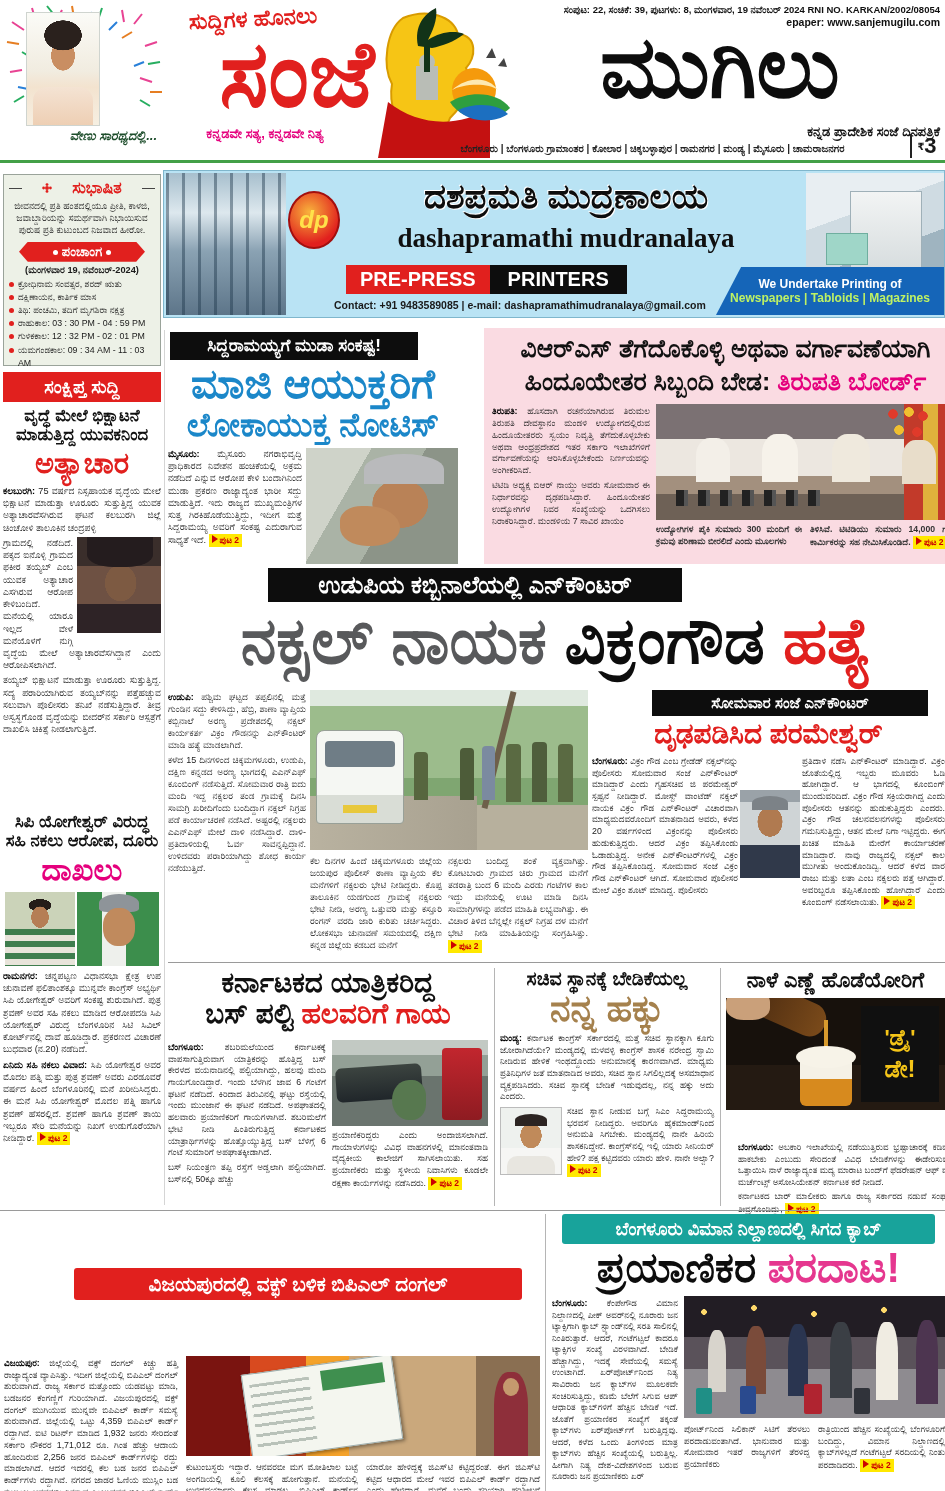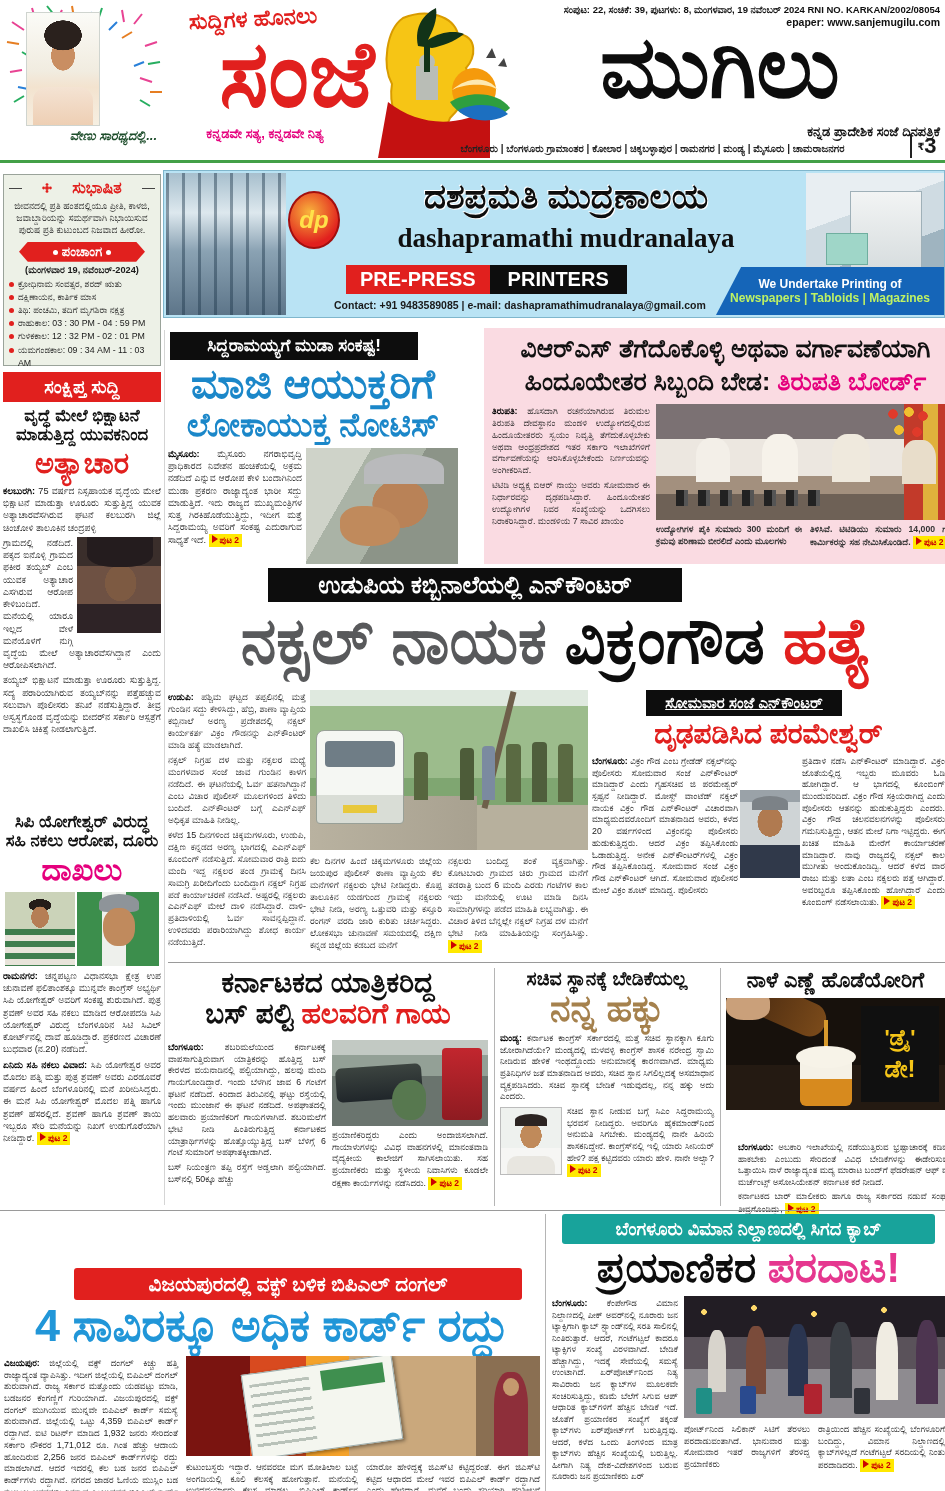--- a/index.html
+++ b/index.html
@@ -224,21 +224,20 @@
 
   <div class="abs" style="left:168px;top:566px;width:777px;height:396px;">
     <div class="kick" style="position:absolute;left:100px;top:2px;width:414px;height:34px;font-size:24px;">ಉಡುಪಿಯ ಕಬ್ಬಿನಾಲೆಯಲ್ಲಿ ಎನ್‌ಕೌಂಟರ್</div>
     <div class="abs ctr" style="left:0;top:40px;width:777px;font-size:64px;font-weight:bold;line-height:1.1;white-space:nowrap;">
       <span style="color:#58595b;">ನಕ್ಸಲ್ ನಾಯಕ</span>
       <span style="color:#0d0d0d;">ವಿಕ್ರಂಗೌಡ</span>
       <span style="color:#e1201e;">ಹತ್ಯೆ</span>
     </div>
     <div class="abs txt" style="left:0;top:126px;width:138px;height:270px;font-size:9px;">
       <p><span class="dl">ಉಡುಪಿ:</span> <span>ಪಶ್ಚಿಮ ಘಟ್ಟದ ತಪ್ಪಲಿನಲ್ಲಿ ಮತ್ತೆ ಗುಂಡಿನ ಸದ್ದು ಕೇಳಿಸಿದ್ದು, ಹೆಬ್ರಿ, ಶಾಣಾ ವ್ಯಾಪ್ತಿಯ ಕಬ್ಬಿನಾಲೆ ಅರಣ್ಯ ಪ್ರದೇಶದಲ್ಲಿ ನಕ್ಸಲ್ ಕಾರ್ಯಕರ್ತ ವಿಕ್ರಂ ಗೌಡನನ್ನು ಎನ್‌ಕೌಂಟರ್ ಮಾಡಿ ಹತ್ಯೆ ಮಾಡಲಾಗಿದೆ.</span></p>
-      <p>ನಕ್ಸಲ್ ನಿಗ್ರಹ ದಳ ಮತ್ತು ನಕ್ಸಲರ ಮಧ್ಯೆ ಮಂಗಳವಾರ ಸಂಜೆ ಜಾವ ಗುಂಡಿನ ಕಾಳಗ ನಡೆದಿದೆ. ಈ ಘಟನೆಯಲ್ಲಿ ಓರ್ವ ಹತನಾಗಿದ್ದಾನೆ ಎಂಬ ವಿಚಾರ ಪೊಲೀಸ್ ಮೂಲಗಳಿಂದ ತಿಳಿದು ಬಂದಿದೆ. ಎನ್‌ಕೌಂಟರ್ ಬಗ್ಗೆ ಎಎನ್‌ಎಫ್ ಅಧಿಕೃತ ಮಾಹಿತಿ ನೀಡಿಲ್ಲ.</p>
       <p>ಕಳೆದ 15 ದಿನಗಳಿಂದ ಚಿಕ್ಕಮಗಳೂರು, ಉಡುಪಿ, ದಕ್ಷಿಣ ಕನ್ನಡದ ಅರಣ್ಯ ಭಾಗದಲ್ಲಿ ಎಎನ್‌ಎಫ್ ಕೂಂಬಿಂಗ್ ನಡೆಸುತ್ತಿದೆ. ಸೋಮವಾರ ರಾತ್ರಿ ಐದು ಮಂದಿ ಇದ್ದ ನಕ್ಸಲರ ತಂಡ ಗ್ರಾಮಕ್ಕೆ ದಿನಸಿ ಸಾಮಗ್ರಿ ಖರೀದಿಗೆಂದು ಬಂದಿದ್ದಾಗ ನಕ್ಸಲ್ ನಿಗ್ರಹ ಪಡೆ ಕಾರ್ಯಾಚರಣೆ ನಡೆಸಿದೆ. ಅಷ್ಟರಲ್ಲಿ ನಕ್ಸಲರು ಎಎನ್‌ಎಫ್ ಮೇಲೆ ದಾಳಿ ನಡೆಸಿದ್ದಾರೆ. ದಾಳಿ-ಪ್ರತಿದಾಳಿಯಲ್ಲಿ ಓರ್ವ ಸಾವನ್ನಪ್ಪಿದ್ದಾನೆ. ಉಳಿದವರು ಪರಾರಿಯಾಗಿದ್ದು ಶೋಧ ಕಾರ್ಯ ನಡೆಯುತ್ತಿದೆ.</p>
     </div>
     <div class="ph" style="left:142px;top:124px;width:278px;height:160px;
         background:linear-gradient(180deg,#dfe9df 0 10%,#9cbc8c 10% 55%,#7fa671 55% 72%,#b7b09d 72%);">
       <div style="position:absolute;left:0;bottom:0;width:60%;height:34%;background:linear-gradient(90deg,#b9b2a0,#a8a190);"></div>
       <div style="position:absolute;left:6px;top:40px;width:86px;height:92px;background:linear-gradient(180deg,#f5f7f3 0 70%,#d9ddd6 70%);border-radius:8px 8px 4px 4px;border:1px solid #98a098;">
         <div style="position:absolute;left:8px;top:10px;width:70px;height:26px;background:#6f7d86;border-radius:4px;"></div>
         <div style="position:absolute;left:26px;bottom:10px;width:34px;height:8px;background:#e8c83c;"></div>
       </div>
       <div style="position:absolute;left:186px;top:0;width:6px;height:120px;background:#6e5f4a;transform:rotate(14deg);"></div>
@@ -251,21 +250,21 @@
     </div>
     <div class="abs txt" style="left:142px;top:290px;width:132px;height:106px;font-size:9px;">
       <p>ಕೆಲ ದಿನಗಳ ಹಿಂದೆ ಚಿಕ್ಕಮಗಳೂರು ಜಿಲ್ಲೆಯ ಜಯಪುರ ಪೊಲೀಸ್ ಠಾಣಾ ವ್ಯಾಪ್ತಿಯ ಕೆಲ ಮನೆಗಳಿಗೆ ನಕ್ಸಲರು ಭೇಟಿ ನೀಡಿದ್ದರು. ಕೊಪ್ಪ ತಾಲೂಕಿನ ಯಡಗುಂದ ಗ್ರಾಮಕ್ಕೆ ನಕ್ಸಲರು ಭೇಟಿ ನೀಡಿ, ಅರಣ್ಯ ಒತ್ತುವರಿ ಮತ್ತು ಕಸ್ತೂರಿ ರಂಗನ್ ವರದಿ ಜಾರಿ ಕುರಿತು ಚರ್ಚಿಸಿದ್ದರು. ಲೋಕಸಭಾ ಚುನಾವಣೆ ಸಮಯದಲ್ಲಿ ದಕ್ಷಿಣ ಕನ್ನಡ ಜಿಲ್ಲೆಯ ಕಡಬದ ಮನೆಗೆ</p>
     </div>
     <div class="abs txt" style="left:280px;top:290px;width:140px;height:106px;font-size:9px;">
       <p><span>ನಕ್ಸಲರು ಬಂದಿದ್ದ ಶಂಕೆ ವ್ಯಕ್ತವಾಗಿತ್ತು. ಕೋಟಬಾರು ಗ್ರಾಮದ ಚಿರು ಗ್ರಾಮದ ಮನೆಗೆ ತಡರಾತ್ರಿ ಬಂದ 6 ಮಂದಿ ಎರಡು ಗಂಟೆಗಳ ಕಾಲ ಇದ್ದು ಮನೆಯಲ್ಲಿ ಊಟ ಮಾಡಿ ದಿನಸಿ ಸಾಮಾಗ್ರಿಗಳನ್ನು ಪಡೆದ ಮಾಹಿತಿ ಲಭ್ಯವಾಗಿತ್ತು. ಈ ವಿಚಾರ ತಿಳಿದ ಬೆನ್ನಲ್ಲೇ ನಕ್ಸಲ್ ನಿಗ್ರಹ ದಳ ಮನೆಗೆ ಭೇಟಿ ನೀಡಿ ಮಾಹಿತಿಯನ್ನು ಸಂಗ್ರಹಿಸಿತ್ತು.</span>
       <span class="ptag"><i class="ptr"></i><span>ಪುಟ 2</span></span></p>
     </div>
 
     <div class="abs" style="left:424px;top:124px;width:353px;height:272px;">
-      <div class="kick" style="position:absolute;left:54px;top:0;width:196px;height:26px;font-size:15px;text-decoration:underline;">ಸೋಮವಾರ ಸಂಜೆ ಎನ್‌ಕೌಂಟರ್</div>
+      <div class="kick" style="position:absolute;left:60px;top:0;width:276px;height:26px;font-size:15px;">ಸೋಮವಾರ ಸಂಜೆ ಎನ್‌ಕೌಂಟರ್</div>
       <div class="abs ctr bold" style="left:0;top:28px;width:353px;font-size:28px;color:#e1201e;">ದೃಢಪಡಿಸಿದ ಪರಮೇಶ್ವರ್</div>
       <div class="abs txt" style="left:0;top:66px;width:146px;height:206px;font-size:8.8px;">
         <p><span class="dl">ಬೆಂಗಳೂರು:</span> <span>ವಿಕ್ರಂ ಗೌಡ ಎಂಬ ಗ್ರೇಡೆಡ್ ನಕ್ಸಲ್‌ನನ್ನು ಪೊಲೀಸರು ಸೋಮವಾರ ಸಂಜೆ ಎನ್‌ಕೌಂಟರ್ ಮಾಡಿದ್ದಾರೆ ಎಂದು ಗೃಹಸಚಿವ ಜಿ ಪರಮೇಶ್ವರ್ ಸ್ಪಷ್ಟನೆ ನೀಡಿದ್ದಾರೆ. ಮೋಸ್ಟ್ ವಾಂಟೆಡ್ ನಕ್ಸಲ್ ನಾಯಕ ವಿಕ್ರಂ ಗೌಡ ಎನ್‌ಕೌಂಟರ್ ವಿಚಾರವಾಗಿ ಮಾಧ್ಯಮದವರೊಂದಿಗೆ ಮಾತನಾಡಿದ ಅವರು, ಕಳೆದ 20 ವರ್ಷಗಳಿಂದ ವಿಕ್ರಂನನ್ನು ಪೊಲೀಸರು ಹುಡುಕುತ್ತಿದ್ದರು. ಆದರೆ ವಿಕ್ರಂ ತಪ್ಪಿಸಿಕೊಂಡು ಓಡಾಡುತ್ತಿದ್ದ. ಅನೇಕ ಎನ್‌ಕೌಂಟರ್‌ಗಳಲ್ಲಿ ವಿಕ್ರಂ ಗೌಡ ತಪ್ಪಿಸಿಕೊಂಡಿದ್ದ. ಸೋಮವಾರ ಸಂಜೆ ವಿಕ್ರಂ ಗೌಡ ಎನ್‌ಕೌಂಟರ್ ಆಗಿದೆ. ಸೋಮವಾರ ಪೊಲೀಸರ ಮೇಲೆ ವಿಕ್ರಂ ಶೂಟ್ ಮಾಡಿದ್ದ. ಪೊಲೀಸರು</span></p>
       </div>
       <div class="abs txt" style="left:210px;top:66px;width:143px;height:206px;font-size:8.8px;">
         <p><span>ಪ್ರತಿದಾಳಿ ನಡೆಸಿ ಎನ್‌ಕೌಂಟರ್ ಮಾಡಿದ್ದಾರೆ. ವಿಕ್ರಂ ಜೊತೆಯಲ್ಲಿದ್ದ ಇಬ್ಬರು ಮೂವರು ಓಡಿ ಹೋಗಿದ್ದಾರೆ. ಆ ಭಾಗದಲ್ಲಿ ಕೂಂಬಿಂಗ್ ಮುಂದುವರಿದಿದೆ. ವಿಕ್ರಂ ಗೌಡ ಸಕ್ರಿಯರಾಗಿದ್ದ ಎಂದು ಪೊಲೀಸರು ಆತನನ್ನು ಹುಡುಕುತ್ತಿದ್ದರು ಎಂದರು. ವಿಕ್ರಂ ಗೌಡ ಚಲನವಲನಗಳನ್ನು ಪೊಲೀಸರು ಗಮನಿಸುತ್ತಿದ್ದು, ಆತನ ಮೇಲೆ ನಿಗಾ ಇಟ್ಟಿದ್ದರು. ಈಗ ಖಚಿತ ಮಾಹಿತಿ ಮೇರೆಗೆ ಕಾರ್ಯಾಚರಣೆ ಮಾಡಿದ್ದಾರೆ. ನಾವು ರಾಜ್ಯದಲ್ಲಿ ನಕ್ಸಲ್ ಕಾಲ ಮುಗೀತು ಅಂದುಕೊಂಡಿದ್ವಿ. ಆದರೆ ಕಳೆದ ವಾರ ರಾಜು ಮತ್ತು ಲತಾ ಎಂಬ ನಕ್ಸಲರು ಪತ್ತೆ ಆಗಿದ್ದಾರೆ. ಅವರಿಬ್ಬರೂ ತಪ್ಪಿಸಿಕೊಂಡು ಹೋಗಿದ್ದಾರೆ ಎಂದು ಕೂಂಬಿಂಗ್ ನಡೆಸಲಾಯಿತು.</span>
         <span class="ptag"><i class="ptr"></i><span>ಪುಟ 2</span></span></p>
       </div>
       <div class="ph" style="left:148px;top:100px;width:60px;height:88px;
         background:radial-gradient(ellipse 20px 24px at 50% 36%, #b07a50 62%, rgba(0,0,0,0) 63%),linear-gradient(180deg,#9aa2a8 0 14%,#cfd4d6 14% 62%,#30394a 62%);">
@@ -333,21 +332,20 @@
       <p><span>ಕರ್ನಾಟಕದ ಬಾರ್ ಮಾಲೀಕರು ಹಾಗೂ ರಾಜ್ಯ ಸರ್ಕಾರದ ನಡುವೆ ಸಂಘರ್ಷ ತೀವ್ರಗೊಂಡಿದ್ದು,</span>
       <span class="ptag"><i class="ptr"></i><span>ಪುಟ 2</span></span></p>
     </div>
   </div>
 
   <div class="hline" style="left:0;top:1210px;width:945px;"></div>
   <div class="vline" style="left:545px;top:1214px;height:277px;"></div>
 
   <div class="abs" style="left:4px;top:1266px;width:536px;height:247px;">
     <div style="position:absolute;left:70px;top:2px;width:448px;height:32px;background:#e1201e;color:#fff;font-weight:bold;font-size:20px;display:flex;align-items:center;justify-content:center;border-radius:3px;">ವಿಜಯಪುರದಲ್ಲಿ ವಕ್ಫ್ ಬಳಿಕ ಬಿಪಿಎಲ್ ದಂಗಲ್</div>
-    <div class="abs ctr bold" style="left:0;top:36px;width:536px;font-size:45px;color:#2196d8;line-height:1.05;">4 ಸಾವಿರಕ್ಕೂ ಅಧಿಕ ಕಾರ್ಡ್ ರದ್ದು</div>
     <div class="abs txt" style="left:0;top:92px;width:174px;height:187px;font-size:8.8px;">
       <p><span class="dl">ವಿಜಯಪುರ:</span> <span>ಜಿಲ್ಲೆಯಲ್ಲಿ ವಕ್ಫ್ ದಂಗಲ್ ಕಿಚ್ಚು ಹತ್ತಿ ರಾಜ್ಯಾದ್ಯಂತ ವ್ಯಾಪಿಸಿತ್ತು. ಇದೀಗ ಜಿಲ್ಲೆಯಲ್ಲಿ ಬಿಪಿಎಲ್ ದಂಗಲ್ ಶುರುವಾಗಿದೆ. ರಾಜ್ಯ ಸರ್ಕಾರ ಮತ್ತೊಂದು ಯಡವಟ್ಟು ಮಾಡಿ, ಬಡಜನರ ಕೆಂಗಣ್ಣಿಗೆ ಗುರಿಯಾಗಿದೆ. ವಿಜಯಪುರದಲ್ಲಿ ವಕ್ಫ್ ದಂಗಲ್ ಮುಗಿಯುವ ಮುನ್ನವೇ ಬಿಪಿಎಲ್ ಕಾರ್ಡ್ ಸಮಸ್ಯೆ ಶುರುವಾಗಿದೆ. ಜಿಲ್ಲೆಯಲ್ಲಿ ಒಟ್ಟು 4,359 ಬಿಪಿಎಲ್ ಕಾರ್ಡ್ ರದ್ದಾಗಿವೆ. ಐಟಿ ರಿಟರ್ನ್ ಮಾಡಿದ 1,932 ಜನರು ಸೇರಿದಂತೆ ಸರ್ಕಾರಿ ನೌಕರರ 1,71,012 ರೂ. ಗಿಂತ ಹೆಚ್ಚು ಆದಾಯ ಹೊಂದಿರುವ 2,256 ಜನರ ಬಿಪಿಎಲ್ ಕಾರ್ಡ್‌ಗಳನ್ನು ರದ್ದು ಮಾಡಲಾಗಿದೆ. ಆದರೆ ಇದರಲ್ಲಿ ಕೆಲ ಬಡ ಜನರ ಬಿಪಿಎಲ್ ಕಾರ್ಡ್‌ಗಳು ರದ್ದಾಗಿವೆ. ನಗರದ ಜಾಡರ ಓಣಿಯ ಮುಸ್ಲಿಂ ಬಡ ಕುಟುಂಬ ಆನವರಬೀ ಗಿರಗಾವ ಎಂಬುವವರ ಬಿಪಿಎಲ್ ಕಾರ್ಡ್ ರದ್ದಾಗಿದೆ. ಆನವರಬೀ ಅವರ ಪತಿ ಹಾಸಿಂಸಾಬ ಗಿರಗಾವ ಕಳೆದ 7 ವರ್ಷ ಹಿಂದೆ ತೀರಿ ಹೋಗಿದ್ದಾರೆ. ಸದ್ಯ ಆನವರಬೀ ಮಗ ಮೋತಿಲಾಲ ಸೇರಿದಂತೆ 7 ಜನರು</span></p>
     </div>
     <div class="ph" style="left:182px;top:90px;width:354px;height:100px;
        background:linear-gradient(90deg,#7a1410 0 18%,#d84a1f 18% 34%,#f4a22a 34% 46%,#caa87c 46% 82%,#8a6f52 82%);">
       <div style="position:absolute;left:60px;top:8px;width:150px;height:84px;background:#f4f6ef;transform:rotate(-8deg);border:1px solid #9aa;box-shadow:2px 2px 4px rgba(0,0,0,.4);">
         <div style="position:absolute;left:52%;top:6px;width:42%;height:20px;background:#3f8f4f;"></div>
         <div style="position:absolute;left:6px;top:10px;width:40%;height:64px;background:repeating-linear-gradient(180deg,#b9c2b9 0 3px,rgba(0,0,0,0) 3px 10px);"></div>
       </div>
       <div style="position:absolute;right:12px;top:16px;width:34px;height:84px;background:#8e2f3a;border-radius:40% 40% 0 0;">

